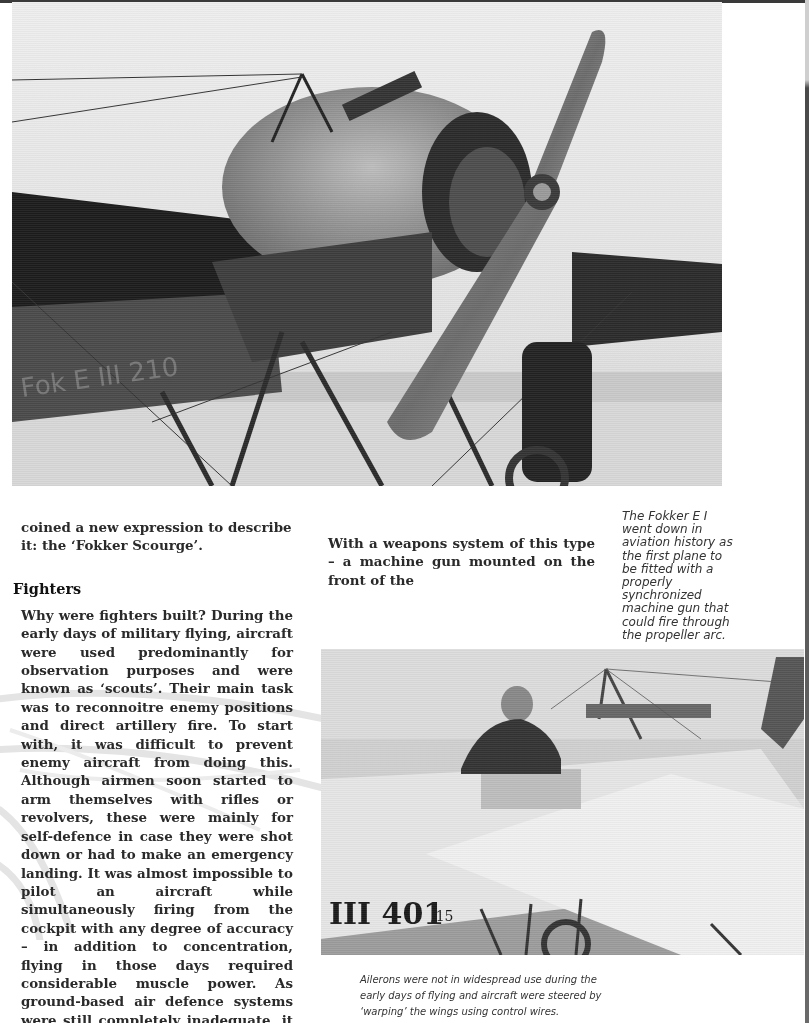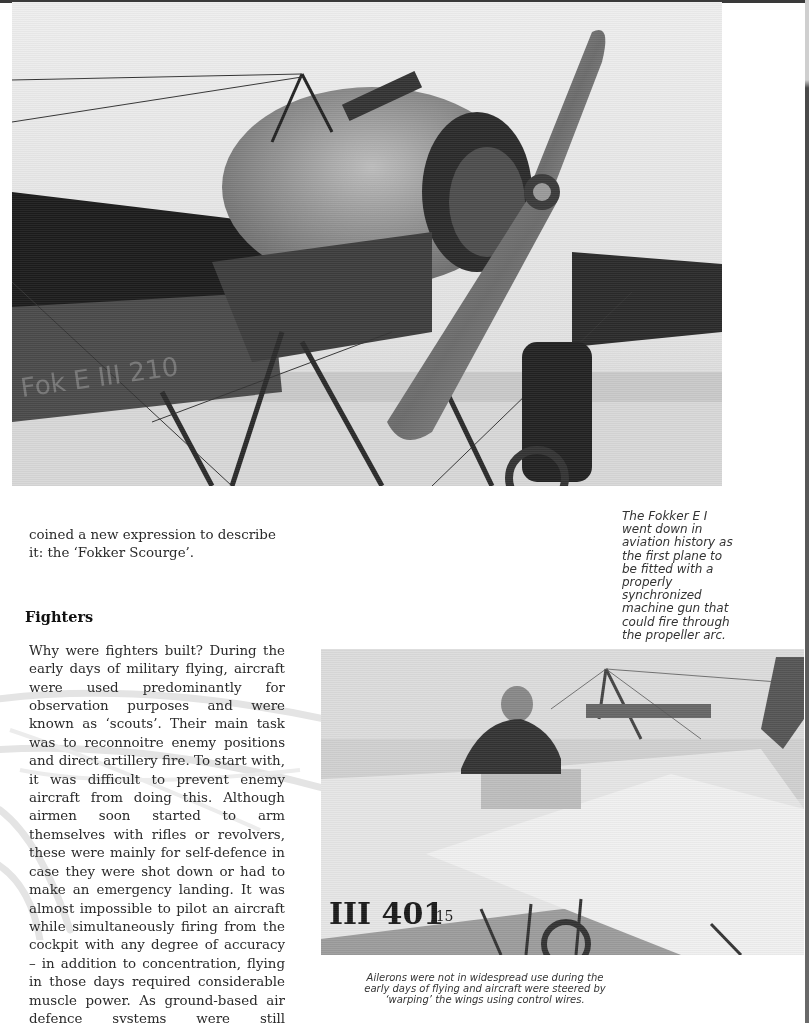--- a/index.html
+++ b/index.html
@@ -21,28 +21,28 @@
   .photo-top { left: 12px; top: 2px; width: 710px; height: 484px; background: #dcdcdc; }
   .photo-bottom { left: 321px; top: 649px; width: 483px; height: 306px; background: #d6d6d6; }
   .photo svg { display: block; width: 100%; height: 100%; }
   .scanlines { position: absolute; inset: 0;
     background: repeating-linear-gradient(to bottom, rgba(255,255,255,0.06) 0 1px, rgba(0,0,0,0.03) 1px 2px); }
 
   
   .col { position: absolute; font-size: 13.4px; line-height: 18.4px; }
   .col-left { left: 13px; top: 510px; width: 288px; }
   .col-mid { left: 320px; top: 510px; width: 283px; }
-  .col p { margin: 16px; text-align: justify; }
-  .col h2 { font-family: "DejaVu Serif", serif; font-weight: bold; font-size: 14.5px; margin: 12px; line-height: 19px; color: #111; }
+  .col p { margin: 8px; text-align: justify; font-weight: bold; }
+  .col h2 { font-family: "DejaVu Serif", serif; font-weight: bold; font-size: 14.5px; margin: 0; line-height: 19px; color: #111; }
   .col .gap { height: 16px; }
 
   .side-caption { position: absolute; left: 622px; top: 510px; width: 112px;
     font-family: "DejaVu Sans", sans-serif; font-style: italic; font-size: 12px; line-height: 13.2px; color: #333; }
-  .bottom-caption { position: absolute; left: 360px; top: 972px; width: 250px; text-align: center;
-    font-family: "DejaVu Sans", sans-serif; font-style: italic; font-size: 10px; line-height: 11px; color: #333; }
+  .bottom-caption { position: absolute; left: 360px; top: 972px; width: 250px; text-align: left;
+    font-family: "DejaVu Sans", sans-serif; font-style: italic; font-size: 10px; line-height: 16px; color: #333; }
 </style>
 </head>
 <body>
 
 <div class="page-edge-top"></div>
 <div class="page-edge-right"></div>
 
 <svg class="watermark" viewBox="0 0 330 300">
   <g fill="none" stroke="#e4e4e4" stroke-width="7" stroke-linecap="round">
     <path d="M-10 60 Q 140 40 330 80"></path>
@@ -126,20 +126,21 @@
 
 <div class="col col-left">
   <p style="text-align:left">coined a new expression to describe it: the ‘Fokker Scourge’.</p>
   <div class="gap"></div>
   <h2>Fighters</h2>
   <p>Why were fighters built? During the early days of military flying, aircraft were used predominantly for observation purposes and were known as ‘scouts’. Their main task was to reconnoitre enemy positions and direct artillery fire. To start with, it was difficult to prevent enemy aircraft from doing this. Although airmen soon started to arm themselves with rifles or revolvers, these were mainly for self-defence in case they were shot down or had to make an emergency landing. It was almost impossible to pilot an aircraft while simultaneously firing from the cockpit with any degree of accuracy – in addition to concentration, flying in those days required considerable muscle power. As ground-based air defence systems were still completely inadequate, it was only natural that the idea of fighting aircraft with aircraft gradually developed. The most promising weapon was a forward-firing machine gun fitted to the fuselage directly in front of the pilot at eye level. To make it as easy as possible for pilots to aim their weapon, Fokker initially chose the air-</p>
 </div>
 
 <div class="col col-mid">
   <div class="gap"></div>
+  <p>With a weapons system of this type – a machine gun mounted on the front of the</p>
 </div>
 
 <div class="side-caption">The Fokker E I went down in aviation history as the first plane to be fitted with a properly synchronized machine gun that could fire through the propeller arc.</div>
 
 <div class="photo photo-bottom">
   <svg viewBox="0 0 483 306" preserveAspectRatio="none">
     <rect width="483" height="306" fill="#dcdcdc"></rect>
     <rect x="0" y="90" width="483" height="60" fill="#d0d0d0"></rect>
 
     <rect x="0" y="260" width="483" height="46" fill="#9c9c9c"></rect>

